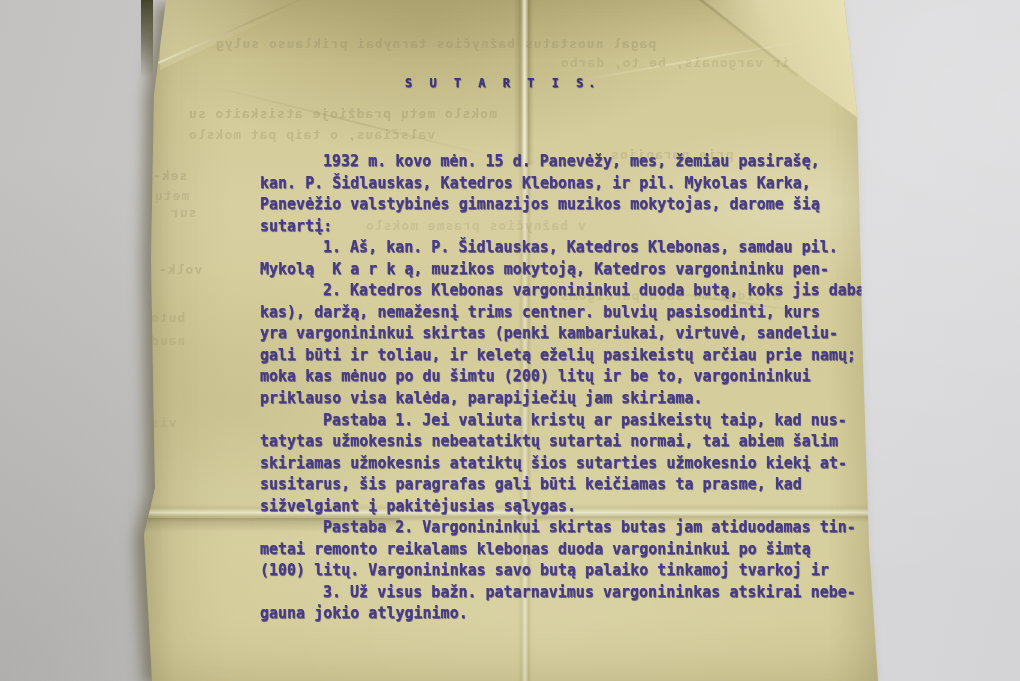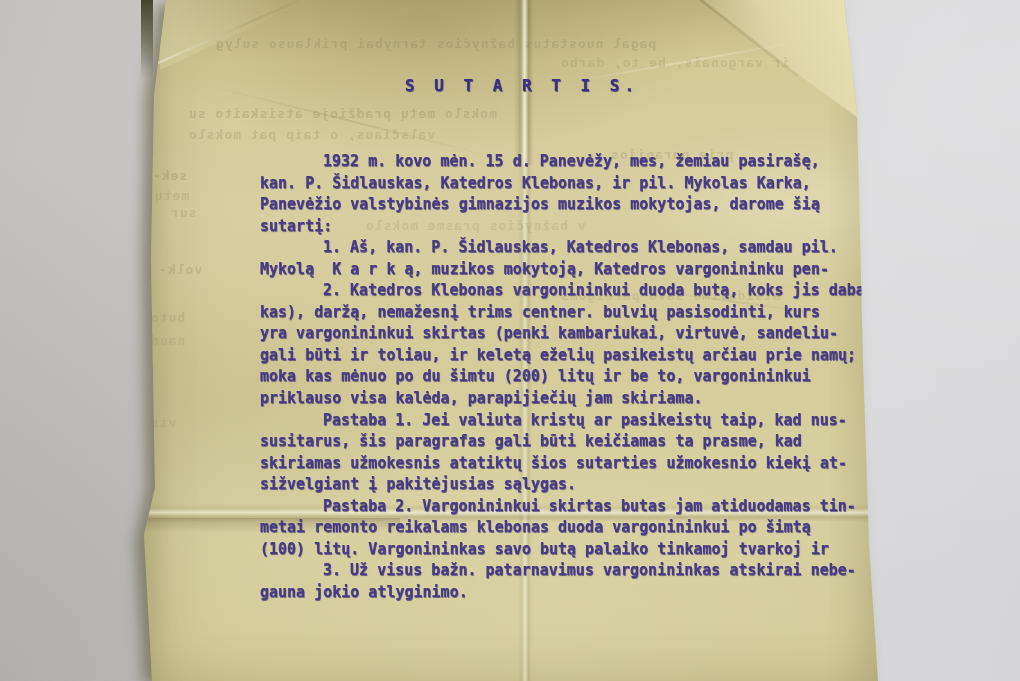--- a/index.html
+++ b/index.html
@@ -83,21 +83,21 @@
   .wrinkle-b{
     position:absolute;left:430px;top:60px;width:240px;height:2px;
     transform:rotate(-10deg);background:linear-gradient(90deg,rgba(0,0,0,0),rgba(255,255,240,0.3),rgba(0,0,0,0));
   }
   .wrinkle-c{
     position:absolute;left:490px;top:300px;width:200px;height:2px;
     transform:rotate(8deg);background:linear-gradient(90deg,rgba(0,0,0,0),rgba(105,95,50,0.12),rgba(0,0,0,0));
   }
   .doc-title{
     position:absolute;left:265px;top:76px;
-    font-weight:bold;font-size:16px;letter-spacing:5px;white-space:pre;
+    font-weight:bold;font-size:12px;letter-spacing:5px;white-space:pre;
     color:#3c3180;
     text-shadow:0.6px 0.6px 0.8px rgba(50,40,110,0.75), -0.3px -0.3px 0.6px rgba(50,40,110,0.35);
   }
   .doc-body{
     position:absolute;left:120px;top:151px;width:604px;
   }
   .doc-line{
     line-height:21.55px;font-weight:bold;font-size:15px;white-space:pre;
     color:#473b86;
     text-shadow:0.5px 0.5px 0.7px rgba(55,45,115,0.7), -0.3px -0.3px 0.5px rgba(55,45,115,0.3);
@@ -156,22 +156,23 @@
           <div class="doc-line">sutartį:</div>
           <div class="doc-line indent">1. Aš, kan. P. Šidlauskas, Katedros Klebonas, samdau pil.</div>
           <div class="doc-line">Mykolą  K a r k ą, muzikos mokytoją, Katedros vargonininku pen-</div>
           <div class="doc-line indent">2. Katedros Klebonas vargonininkui duoda butą, koks jis dabar</div>
           <div class="doc-line">kas), daržą, nemažesnį trims centner. bulvių pasisodinti, kurs</div>
           <div class="doc-line">yra vargonininkui skirtas (penki kambariukai, virtuvė, sandeliu-</div>
           <div class="doc-line">gali būti ir toliau, ir keletą eželių pasikeistų arčiau prie namų;</div>
           <div class="doc-line">moka kas mėnuo po du šimtu (200) litų ir be to, vargonininkui</div>
           <div class="doc-line">priklauso visa kalėda, parapijiečių jam skiriama.</div>
           <div class="doc-line indent">Pastaba 1. Jei valiuta kristų ar pasikeistų taip, kad nus-</div>
+          <div class="doc-line">tatytas užmokesnis nebeatatiktų sutartai normai, tai abiem šalim</div>
+          <div class="doc-line">skiriamas užmokesnis atatiktų šios sutarties užmokesnio kiekį at-</div>
           <div class="doc-line">susitarus, šis paragrafas gali būti keičiamas ta prasme, kad</div>
-          <div class="doc-line">skiriamas užmokesnis atatiktų šios sutarties užmokesnio kiekį at-</div>
           <div class="doc-line">sižvelgiant į pakitėjusias sąlygas.</div>
           <div class="doc-line indent">Pastaba 2. Vargonininkui skirtas butas jam atiduodamas tin-</div>
           <div class="doc-line">metai remonto reikalams klebonas duoda vargonininkui po šimtą</div>
           <div class="doc-line">(100) litų. Vargonininkas savo butą palaiko tinkamoj tvarkoj ir</div>
           <div class="doc-line indent">3. Už visus bažn. patarnavimus vargonininkas atskirai nebe-</div>
           <div class="doc-line">gauna jokio atlyginimo.</div>
         </div>
 
     </div>
   </div>

